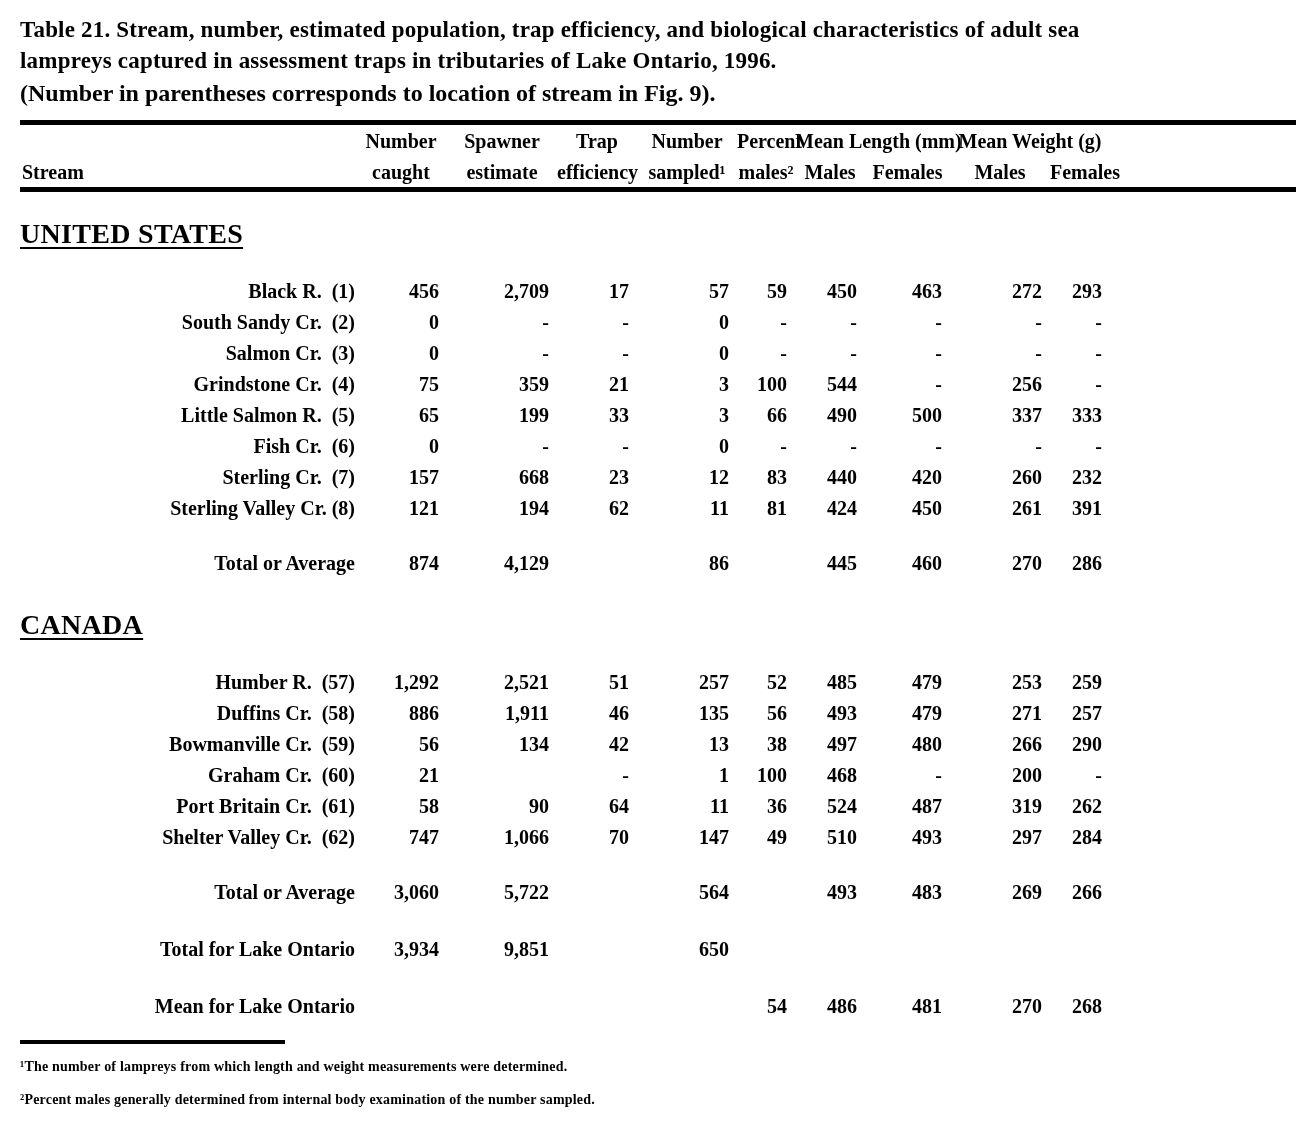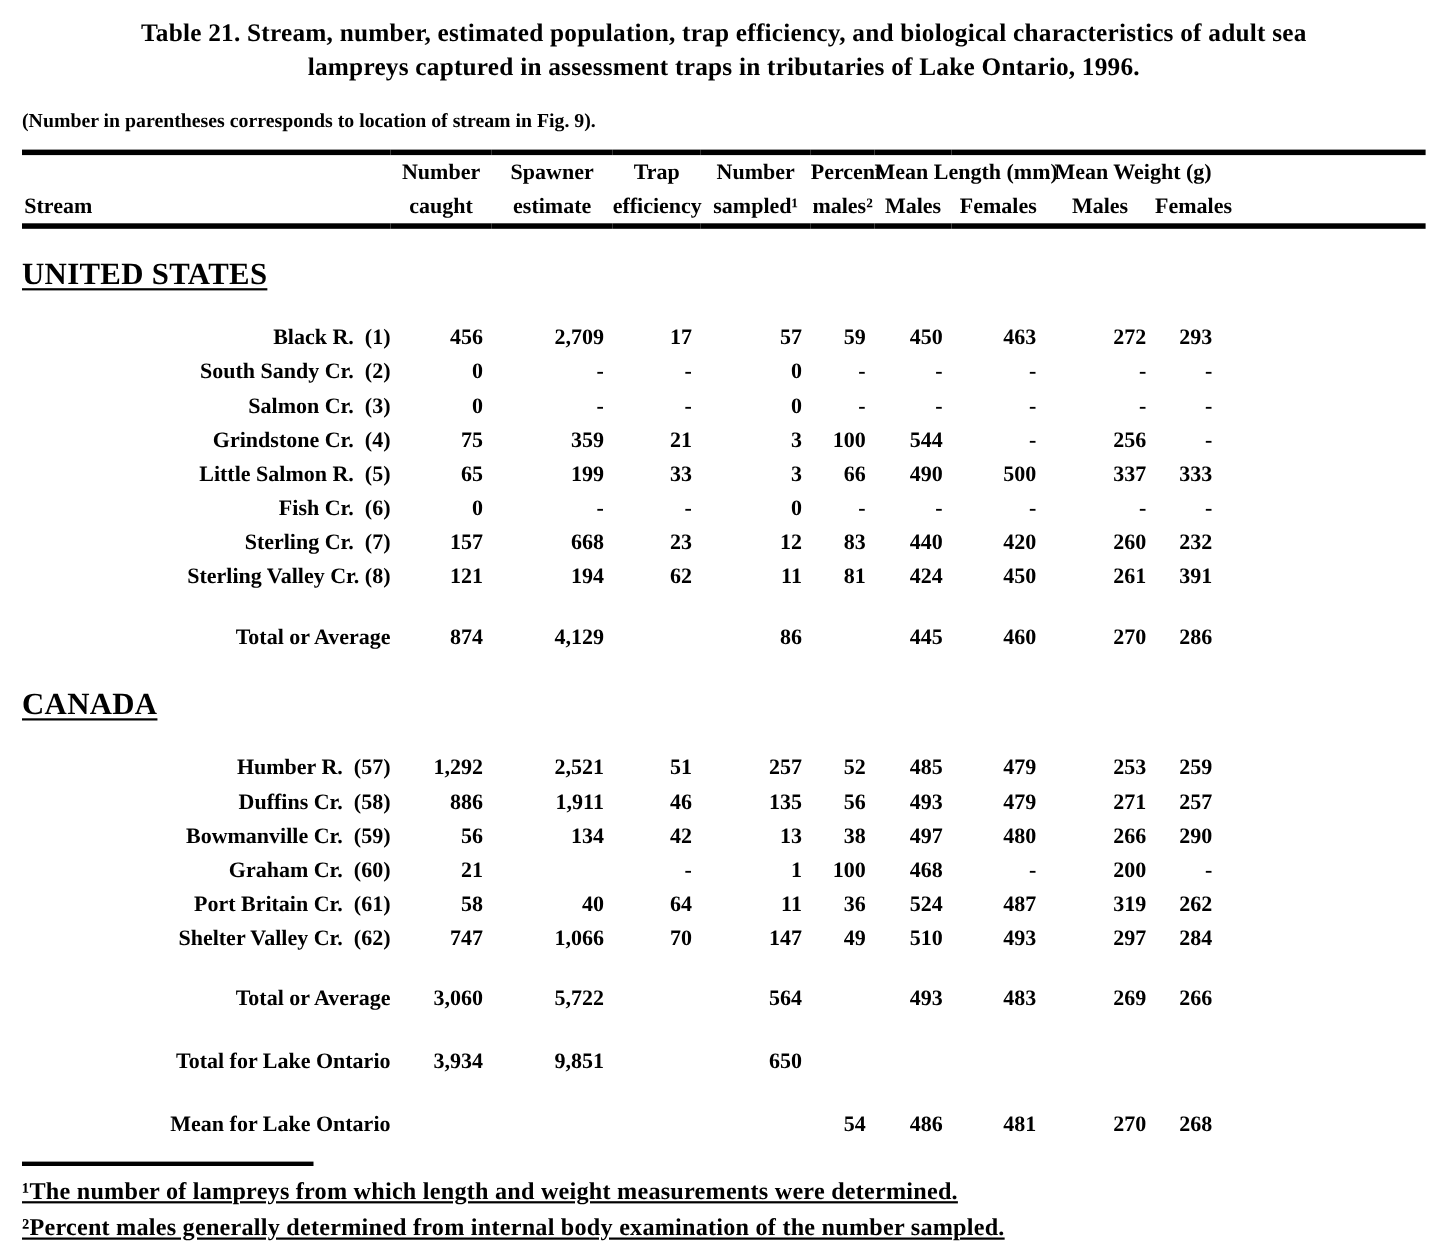--- a/index.html
+++ b/index.html
@@ -7,22 +7,22 @@
     position:relative;
     width:1316px;height:1130px;
     background:#ffffff;color:#000;
     font-family:"Liberation Serif","DejaVu Serif",serif;
     font-weight:700;
     overflow:hidden;
     box-sizing:border-box;
     padding:14px 20px 0 20px;
   }
   
-  .title-line{font-size:23px;line-height:31px;letter-spacing:0.2px;text-align:center;}
-  .title-note{font-size:18px;line-height:26px;margin-top:20px;}
+  .title-line{font-size:23px;line-height:31px;letter-spacing:0.2px;}
+  .title-note{font-size:24px;line-height:26px;margin-top:4px;}
   
   table.lamprey{
     border-collapse:collapse;
     table-layout:fixed;
     width:1276px;
     margin-top:14px;
     border-top:5px solid #000;
     font-size:20px;
   }
   thead{border-bottom:5px solid #000;}
@@ -56,21 +56,21 @@
     letter-spacing:0.3px;
   }
   tr.sp-sm td{height:24px;}
   tr.sp-md td{height:26px;}
   tr.sp-lg td{height:30px;}
   
   .footnote-rule{
     width:265px;height:4px;background:#000;
     margin-top:18px;
   }
-  .footnote{font-size:22px;line-height:33px;letter-spacing:0.2px;text-decoration:underline;}
+  .footnote{font-size:14px;line-height:33px;letter-spacing:0.2px;}
   .footnotes{margin-top:6px;}
 </style>
 </head>
 <body>
 
 <div class="page">
 
   <div class="title-line">Table 21.  Stream, number, estimated population, trap efficiency, and biological characteristics of adult sea</div>
   <div class="title-line">lampreys captured in assessment traps in tributaries of Lake Ontario, 1996.</div>
   <div class="title-note">(Number in parentheses corresponds to location of stream in Fig. 9).</div>
@@ -300,21 +300,21 @@
           <td class="num">100</td>
           <td class="num">468</td>
           <td class="num">-</td>
           <td class="num">200</td>
           <td class="num">-</td>
           <td></td>
         </tr>
         <tr>
           <td class="stream">Port Britain Cr.  (61)</td>
           <td class="num">58</td>
-          <td class="num">40</td>
+          <td class="num">90</td>
           <td class="num">64</td>
           <td class="num">11</td>
           <td class="num">36</td>
           <td class="num">524</td>
           <td class="num">487</td>
           <td class="num">319</td>
           <td class="num">262</td>
           <td></td>
         </tr>
         <tr>

